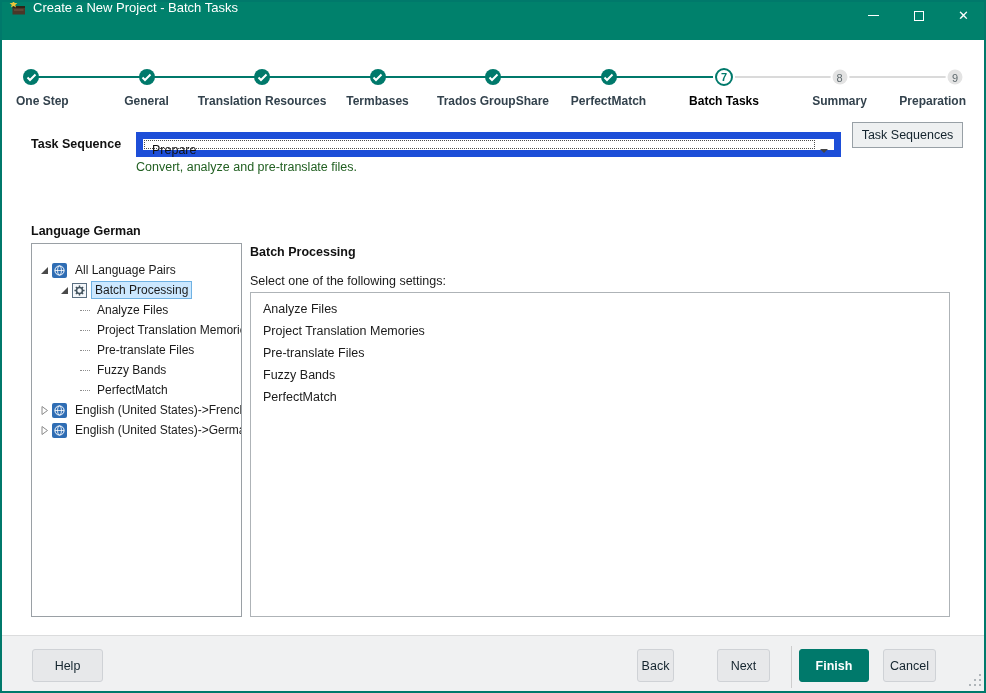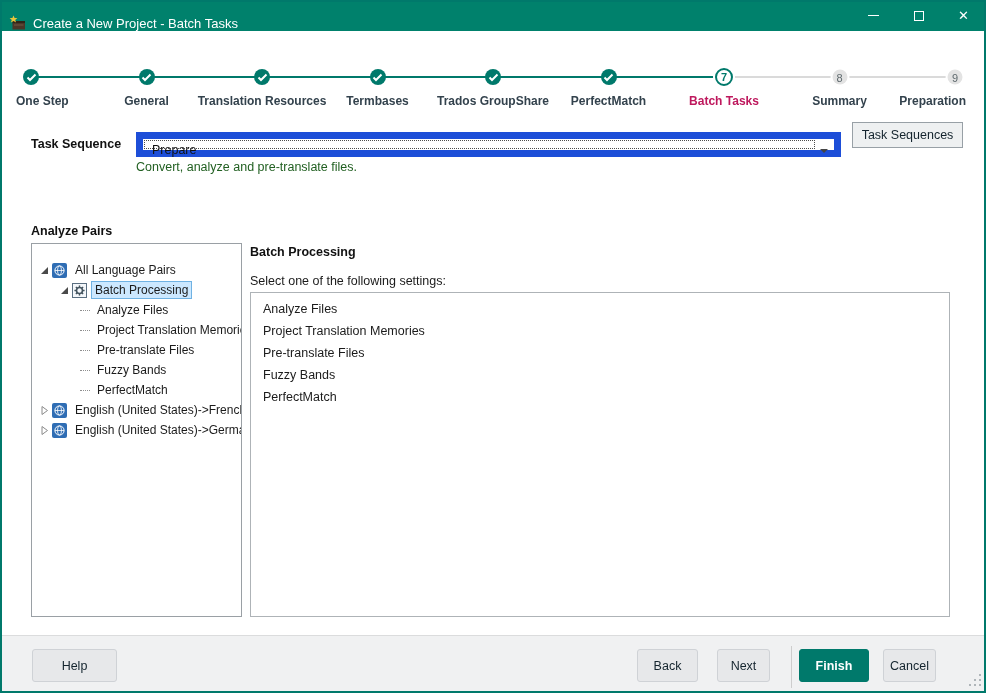--- a/index.html
+++ b/index.html
@@ -4,41 +4,41 @@
 <style>
   html,body{margin:0;padding:0;background:#c9c9c9;}
   *{box-sizing:border-box;}
   .window{
     position:relative;width:986px;height:693px;background:#fff;overflow:hidden;
     font-family:"Liberation Sans","DejaVu Sans",sans-serif;color:#1b1b1b;
   }
   .window-border{position:absolute;inset:0;border:2px solid #00796B;pointer-events:none;z-index:60;}
 
   
-  .titlebar{position:absolute;left:0;top:0;width:986px;height:31px;background:#00816C;display:flex;align-items:flex-end;z-index:50;}
+  .titlebar{position:absolute;left:0;top:0;width:986px;height:40px;background:#00816C;display:flex;align-items:flex-start;z-index:50;}
   .app-icon{margin-left:9px;width:18px;height:16px;flex:0 0 auto;}
   .title-text{margin-left:6px;color:#ffffff;font-size:13px;white-space:nowrap;}
   .win-controls{margin-left:auto;display:flex;height:31px;}
   .win-btn{width:45px;height:31px;display:flex;align-items:center;justify-content:center;cursor:default;}
   .glyph-min{width:11px;height:1.5px;background:#fff;}
   .glyph-max{width:10px;height:10px;border:1.2px solid #fff;}
   .glyph-close{color:#fff;font-size:13px;line-height:13px;}
 
   
   .stepper{position:absolute;left:0;top:31px;width:986px;height:90px;background:#fff;}
   .track{position:absolute;left:31px;top:45px;width:924px;height:2px;background:#dadada;}
   .track-progress{position:absolute;left:31px;top:45px;height:2px;background:#00796B;}
   .step-circle{position:absolute;top:46px;transform:translate(-50%,-50%);border-radius:50%;
     display:flex;align-items:center;justify-content:center;z-index:2;}
   .step-circle.completed{width:16px;height:16px;background:#00796B;}
   .step-circle.current{width:18px;height:18px;background:#fff;border:2px solid #00796B;
     color:#00796B;font-size:11px;font-weight:bold;box-shadow:0 0 0 2px #fff;}
   .step-circle.upcoming{width:15px;height:15px;background:#e3e3e3;color:#5f6a6e;font-size:11px;box-shadow:0 0 0 2px #fff;}
   .step-label{position:absolute;top:63px;font-size:12px;font-weight:bold;color:#33424d;white-space:nowrap;}
-  .step-label.current{color:#be185d;}
+  .step-label.current{color:#000000;}
   .progress-text{position:absolute;top:95px;right:23px;font-size:12px;color:#6a6a6a;}
 
   
   .ts-label{position:absolute;left:31px;top:137px;font-size:12.5px;font-weight:bold;color:#111;}
   .combo{position:absolute;left:136px;top:132px;width:705px;height:25px;background:#fff;border:7px solid #1d4ed8;}
   .combo-focus{position:absolute;top:1px;left:1px;bottom:1px;right:19px;border:1px dotted #4c4c4c;pointer-events:none;}
   .combo-value{position:absolute;left:9px;top:0;line-height:23px;font-size:12.5px;color:#111;}
   .combo-arrow{position:absolute;right:6px;top:10px;width:0;height:0;border-left:4px solid transparent;border-right:4px solid transparent;border-top:4.5px solid #444;}
   .ts-button{position:absolute;left:852px;top:122px;width:111px;height:26px;background:#eef0f1;border:1px solid #98a0a6;
     font-size:12.5px;color:#14242e;display:flex;align-items:center;justify-content:center;}
@@ -58,22 +58,22 @@
   
   .settings-title{position:absolute;left:250px;top:245px;font-size:12.5px;font-weight:bold;color:#111;}
   .settings-instruction{position:absolute;left:250px;top:274px;font-size:12.5px;color:#1b1b1b;}
   .settings-listbox{position:absolute;left:250px;top:292px;width:700px;height:325px;background:#fff;border:1px solid #aeb3b7;overflow:hidden;padding-top:5px;}
   .settings-item{height:22px;line-height:22px;padding-left:12px;font-size:12.5px;color:#1b1b1b;cursor:default;}
 
   
   .footer{position:absolute;left:0;top:635px;width:986px;height:58px;background:#f0f1f2;border-top:1px solid #dbdcdd;}
   .btn{position:absolute;top:13px;height:33px;background:#e7e8ea;border:1px solid #cfd2d6;border-radius:3px;
     font-size:12.5px;color:#14242e;display:flex;align-items:center;justify-content:center;font-family:inherit;}
-  .btn-help{left:32px;width:85px;}
-  .btn-back{left:637px;width:61px;text-align:right;}
+  .btn-help{left:32px;width:71px;}
+  .btn-back{left:637px;width:37px;text-align:right;}
   .btn-next{left:717px;width:53px;}
   .btn-finish{left:799px;width:70px;background:#00796B;border:1px solid #00796B;color:#fff;font-weight:bold;}
   .btn-cancel{left:883px;width:53px;}
   .footer-sep{position:absolute;left:791px;top:10px;width:1px;height:42px;background:#cdcdcd;}
   .resize-grip{position:absolute;left:968px;top:37px;width:14px;height:14px;}
 </style>
 </head>
 <body>
 
 <div class="window">
@@ -149,21 +149,21 @@
 
   <div class="ts-label">Task Sequence</div>
   <div class="combo">
     <span class="combo-value">Prepare</span>
     <div class="combo-focus"></div>
     <div class="combo-arrow"></div>
   </div>
   <button class="ts-button">Task Sequences</button>
   <div class="ts-desc">Convert, analyze and pre-translate files.</div>
 
-  <div class="lp-label">Analyze Pairs</div>
+  <div class="lp-label">Language German</div>
   <div class="tree-panel">
       <div class="tree-row" style="padding-left: 6px;">
         <span class="tree-expander">
           <svg width="9" height="9" viewBox="0 0 9 9">
             <path d="M8 1 L8 8 L1 8 Z" fill="#4a4a4a"></path>
           </svg>
         </span>
         <span class="tree-icon">
           <svg width="15" height="15" viewBox="0 0 15 15">
             <rect width="15" height="15" rx="2" fill="#2F6DB4"></rect>

